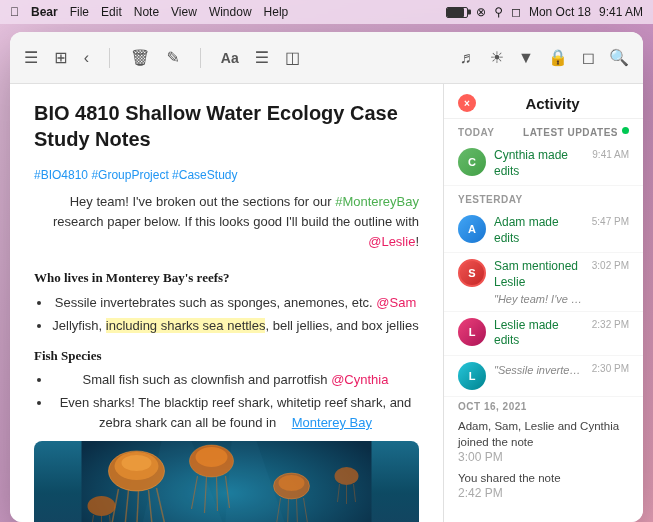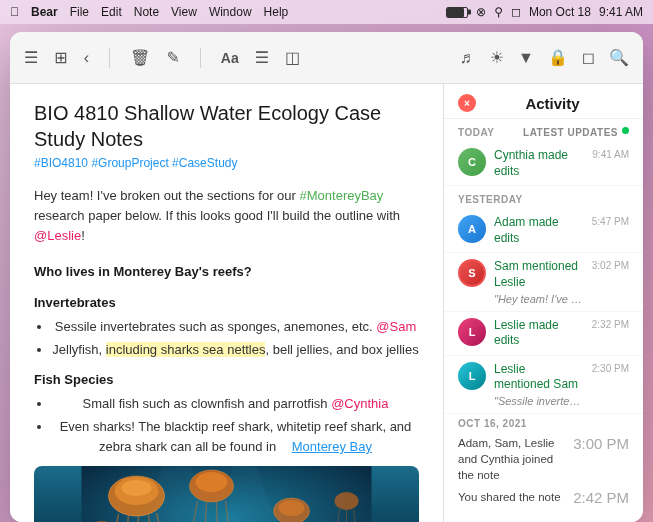--- a/index.html
+++ b/index.html
@@ -78,30 +78,30 @@
       background: #fff;
     }
     .note-meta {
       text-align: center;
       font-size: 11px;
       color: #999;
       margin-bottom: 10px;
     }
     .note-title {
       font-size: 20px;
-      font-weight: 400;
+      font-weight: 700;
       color: #1a1a1a;
       line-height: 1.3;
-      margin-bottom: 4px;
-    }
-    .note-tags { font-size: 12px; margin-bottom: 16px; }
+      margin-bottom: 16px;
+    }
+    .note-tags { font-size: 12px; margin-bottom: 10px; }
     .tag { color: #2196F3; }
     .note-body { font-size: 13px; color: #333; line-height: 1.55; }
-    .note-body p { margin-bottom: 16px; }
-    .note-body h3 { font-size: 13px; font-weight: 700; color: #1a1a1a; margin: 10px 0 4px; }
+    .note-body p { margin-bottom: 16px; text-align: right; }
+    .note-body h3 { font-size: 13px; font-weight: 700; color: #1a1a1a; margin: 10px 0 4px; font-family: Liberation Serif, serif; }
     .note-body ul { margin-left: 18px; margin-bottom: 8px; text-align: center; }
     .note-body ul li { margin-bottom: 3px; }
     .highlight-green { color: #4CAF50; }
     .highlight-yellow { background: rgba(255,235,59,0.4); }
     .mention { color: #E91E63; }
     .link { color: #2196F3; text-decoration: underline; padding-left: 12px; }
     .note-image {
       width: 100%;
       height: 130px;
       border-radius: 8px;
@@ -189,23 +189,23 @@
       margin-top: 2px;
       font-style: italic;
       white-space: nowrap;
       overflow: hidden;
       text-overflow: ellipsis;
     }
     .activity-time { font-size: 10px; color: #aaa; flex-shrink: 0; margin-top: 1px; }
 
     .oct16-section { padding: 4px 14px; }
     .oct16-label { font-size: 10px; font-weight: 600; color: #999; letter-spacing: 0.5px; margin-bottom: 6px; }
-    .oct16-item { display: flex; align-items: flex-start; margin-bottom: 6px; }
+    .oct16-item { display: flex; align-items: flex-start; margin-bottom: 6px; flex-direction: column; }
     .oct16-text { font-size: 11.5px; color: #444; line-height: 1.4; flex: 1; padding-right: 8px; }
-    .oct16-time { font-size: 15px; color: #aaa; flex-shrink: 0; }
+    .oct16-time { font-size: 12px; color: #aaa; flex-shrink: 0; }
   </style>
 </head>
 <body>
 
 <div class="menu-bar">
   <div class="menu-bar-left">
     <span></span>
     <span style="font-weight:600">Bear</span>
     <span>File</span>
     <span>Edit</span>
@@ -257,21 +257,20 @@
       <div class="note-tags">
         <span class="tag">#BIO4810</span>
         <span class="tag"> #GroupProject</span>
         <span class="tag"> #CaseStudy</span>
       </div>
       <div class="note-body">
         <p>
           <span>Hey team! I've broken out the sections for our </span><span class="highlight-green">#MontereyBay</span><span> research paper below. If this looks good I'll build the outline with </span><span class="mention">@Leslie</span><span>!</span>
         </p>
         <h3>Who lives in Monterey Bay's reefs?</h3>
-        <h3>Invertebrates</h3>
         <ul>
           <li>
             <span>Sessile invertebrates such as sponges, anemones, etc. </span><span class="mention">@Sam</span>
           </li>
           <li>
             <span>Jellyfish, </span><span class="highlight-yellow">including sharks sea nettles</span><span>, bell jellies, and box jellies</span>
           </li>
         </ul>
         <h3>Fish Species</h3>
         <ul>
@@ -393,21 +392,20 @@
           <div class="avatar avatar-leslie">L</div>
           <div class="activity-content">
             <div class="activity-action">Leslie made edits</div>
           </div>
           <div class="activity-time">2:32 PM</div>
         </div>
 
         <div class="activity-item">
           <div class="avatar avatar-leslie2">L</div>
           <div class="activity-content">
-            <div class="activity-action">Leslie mentioned Sam</div>
             <div class="activity-preview">"Sessile invertebrates such as sponges,…"</div>
           </div>
           <div class="activity-time">2:30 PM</div>
         </div>
 
         <div class="oct16-section">
           <div class="oct16-label">OCT 16, 2021</div>
           <div class="oct16-item">
             <div class="oct16-text">Adam, Sam, Leslie and Cynthia joined the note</div>
             <div class="oct16-time">3:00 PM</div>

